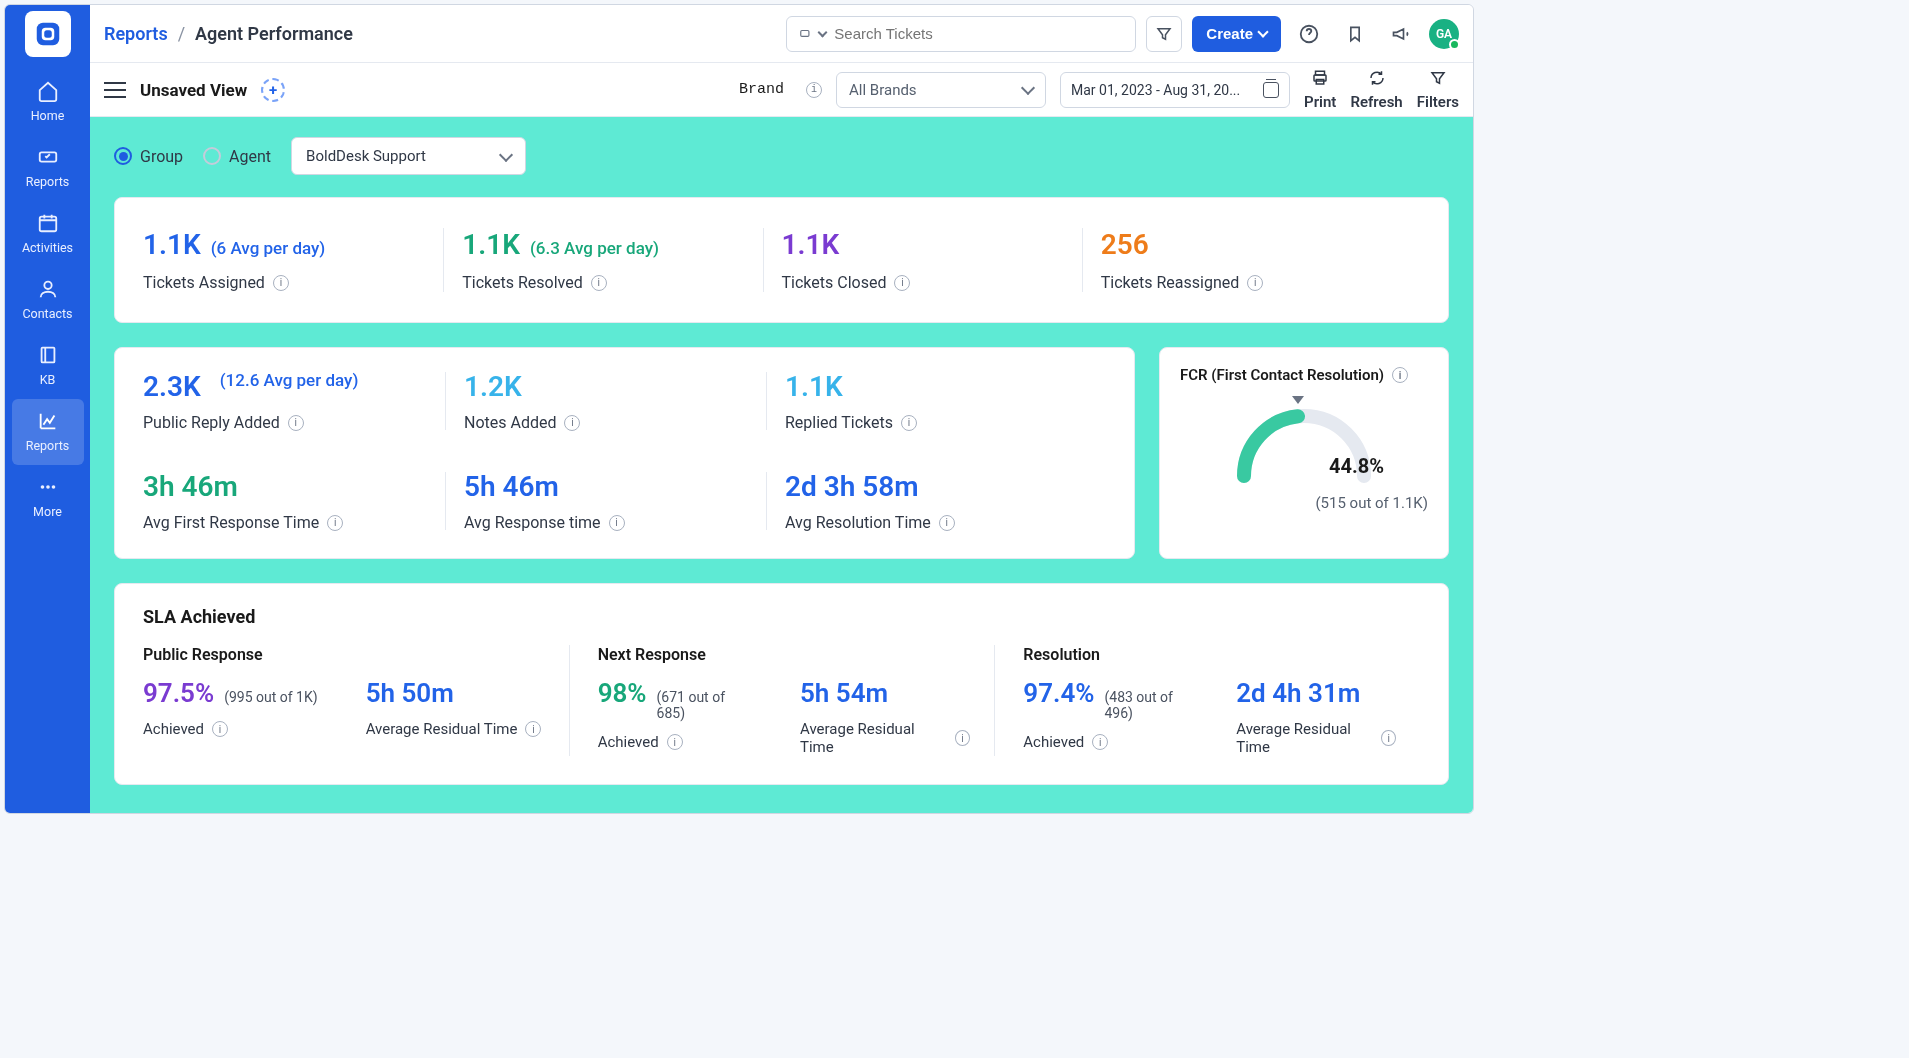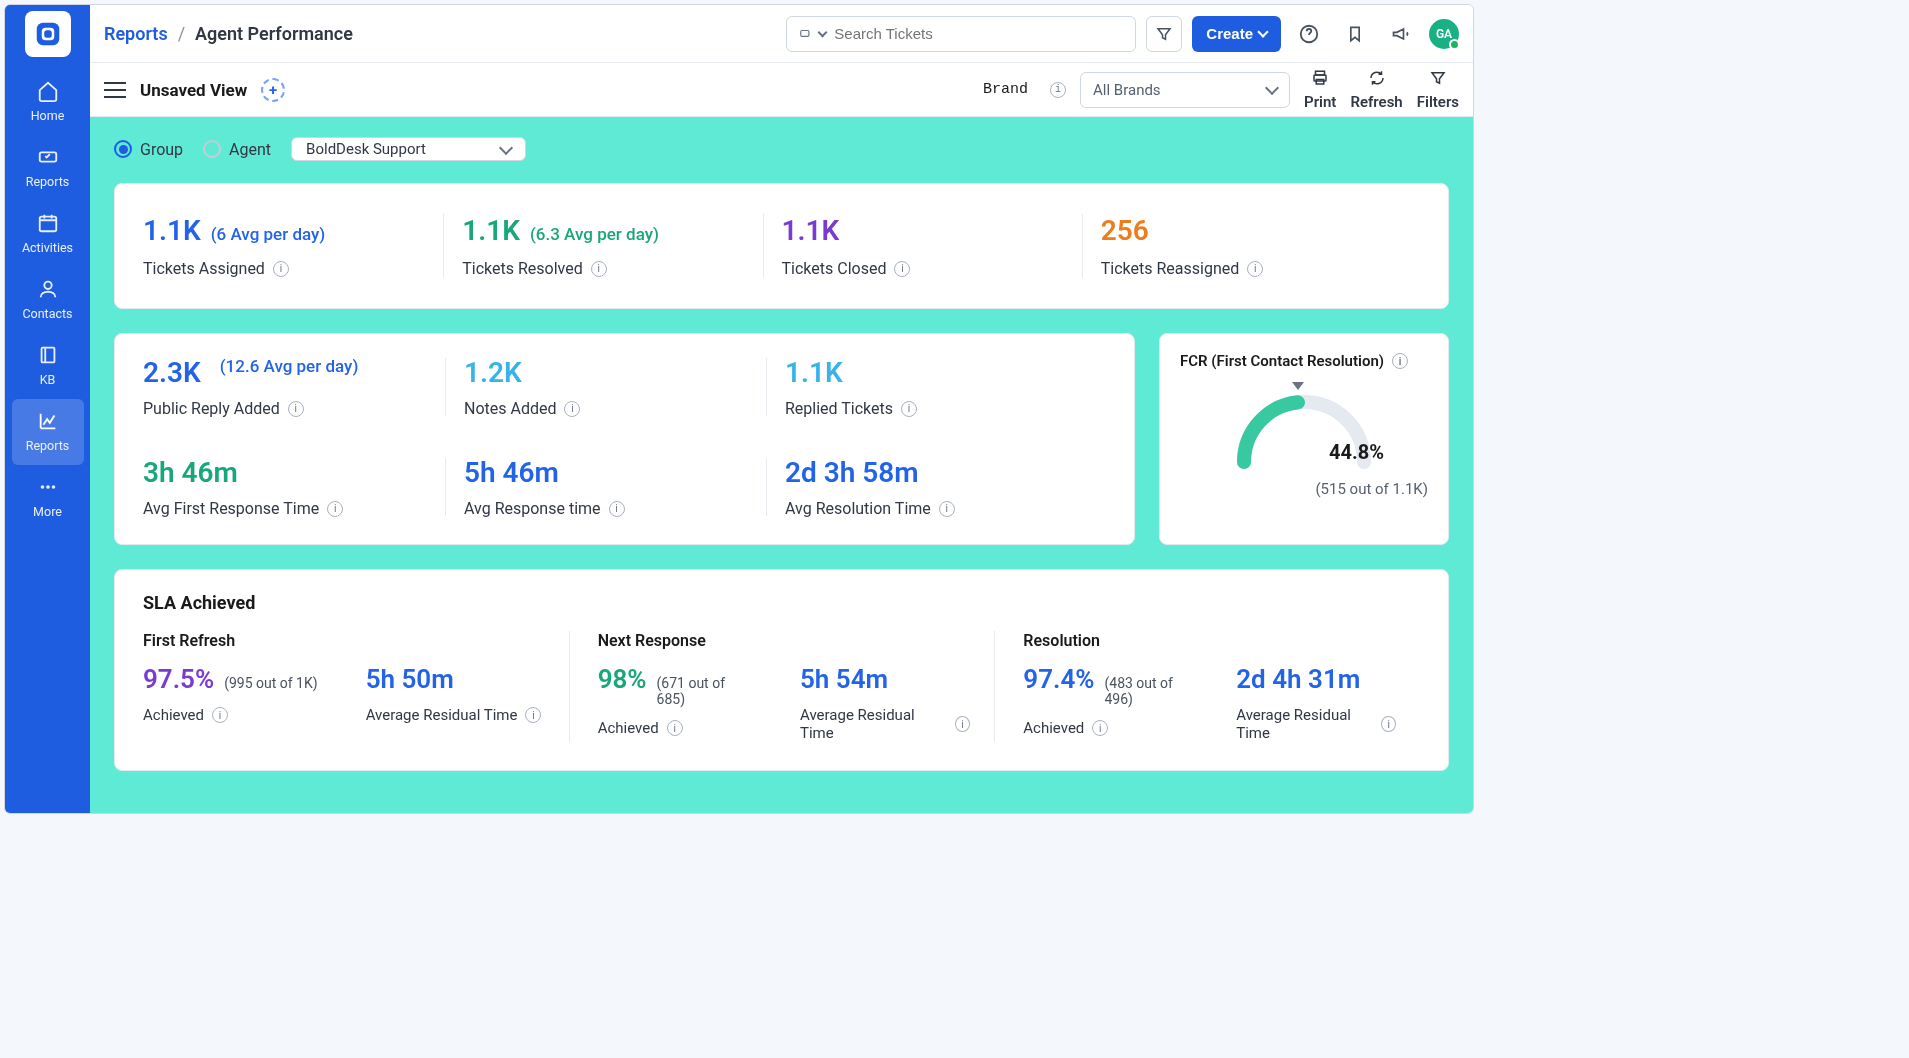--- a/index.html
+++ b/index.html
@@ -36,21 +36,21 @@
 .date-box { height: 36px; border:1px solid #d0d7e2; border-radius:6px; padding: 0 10px; display:flex; align-items:center; gap: 8px; font-size: 14px; color:#303846; cursor:pointer; width: 230px; justify-content: space-between; }
 .action-link { display:flex; align-items:center; gap: 6px; color:#303846; font-size: 15px; font-weight: 600; cursor:pointer;flex-direction:column; }
 .content { padding: 20px 24px 28px; overflow-y: auto; background: #5eead4; flex: 1; }
 .filter-row { display:flex; align-items:center; gap: 20px; margin-bottom: 22px; }
 .radio-group { display:flex; align-items:center; gap: 20px; }
 .radio { display:flex; align-items:center; gap: 8px; cursor:pointer; }
 .radio-dot { width: 18px; height:18px; border: 2px solid #c4ccda; border-radius:50%; display:flex; align-items:center; justify-content:center; }
 .radio.sel .radio-dot { border-color:#1f5de0; }
 .radio.sel .radio-dot::after { content:''; width:9px; height:9px; background:#1f5de0; border-radius:50%; }
 .radio span.lbl { font-size: 16px; color:#303846; }
-.support-select { height: 24px; border:1px solid #d0d7e2; background:#fff; border-radius:6px; padding: 0 14px; display:flex; align-items:center; justify-content:space-between; min-width: 235px; font-size:15px; color:#303846; cursor:pointer; }
+.support-select { height: 38px; border:1px solid #d0d7e2; background:#fff; border-radius:6px; padding: 0 14px; display:flex; align-items:center; justify-content:space-between; min-width: 235px; font-size:15px; color:#303846; cursor:pointer; }
 .card { background:#fff; border:1px solid #e5e9f0; border-radius: 8px; }
 .metrics-card { padding: 24px 28px; margin-bottom: 24px; }
 .metrics-row { display:flex; }
 .metric { flex:1; padding: 6px 0; position: relative; }
 .metric.divider::after { content:''; position:absolute; right: 18px; top: 6px; bottom: 6px; width:1px; background:#e5e9f0; }
 .metric .value { font-size: 28px; font-weight: 600; display:flex; align-items:baseline; gap: 10px; }
 .metric .avg { font-size: 17px; font-weight: 500; text-align: center; }
 .metric .label { margin-top: 12px; font-size: 16px; color:#303846; display:flex; align-items:center; gap: 8px; }
 .c-blue { color:#2263e8; }
 .c-green { color:#18a77a; }
@@ -224,20 +224,24 @@
       <div class="circle-add">+</div>
       <div class="spacer"></div>
       <div class="brand-label">
         <span>Brand</span>
         <span class="info-icon-sm">i</span>
       </div>
       <div class="select-box">
         <span>All Brands</span>
         <span class="chev-down" style="color:#6a7383;"></span>
       </div>
+      <div class="date-box">
+        <span style="overflow:hidden;text-overflow:ellipsis;white-space:nowrap;">Mar 01, 2023 - Aug 31, 20...</span>
+        <span class="cal-icon"></span>
+      </div>
       <div class="action-link">
         <svg viewBox="0 0 24 24" width="18" height="18" fill="none" stroke="#303846" stroke-width="2">
             <rect x="6" y="3" width="12" height="5"></rect>
             <rect x="4" y="8" width="16" height="8" rx="1"></rect>
             <rect x="7" y="14" width="10" height="6"></rect>
           </svg>
         <span>Print</span>
       </div>
       <div class="action-link">
         <svg viewBox="0 0 24 24" width="18" height="18" fill="none" stroke="#303846" stroke-width="2">
@@ -389,21 +393,21 @@
             <div class="pct">44.8%</div>
           </div>
           <div class="fcr-sub">(515 out of 1.1K)</div>
         </div>
       </div>
 
       <div class="card sla-card">
         <div class="sla-title">SLA Achieved</div>
         <div class="sla-grid" id="sla-grid">
             <div class="sla-col">
-              <div class="sla-heading">First Refresh</div>
+              <div class="sla-heading">Public Response</div>
               <div class="sla-row">
                 <div class="sla-item">
                   <div class="val">
                     <span class="sla-pct c-purple">97.5%</span>
                     <span class="sla-sub">(995 out of 1K)</span>
                   </div>
                   <div class="sla-label">
                     <span>Achieved</span>
                     <span class="info-icon-sm">i</span>
                   </div>

